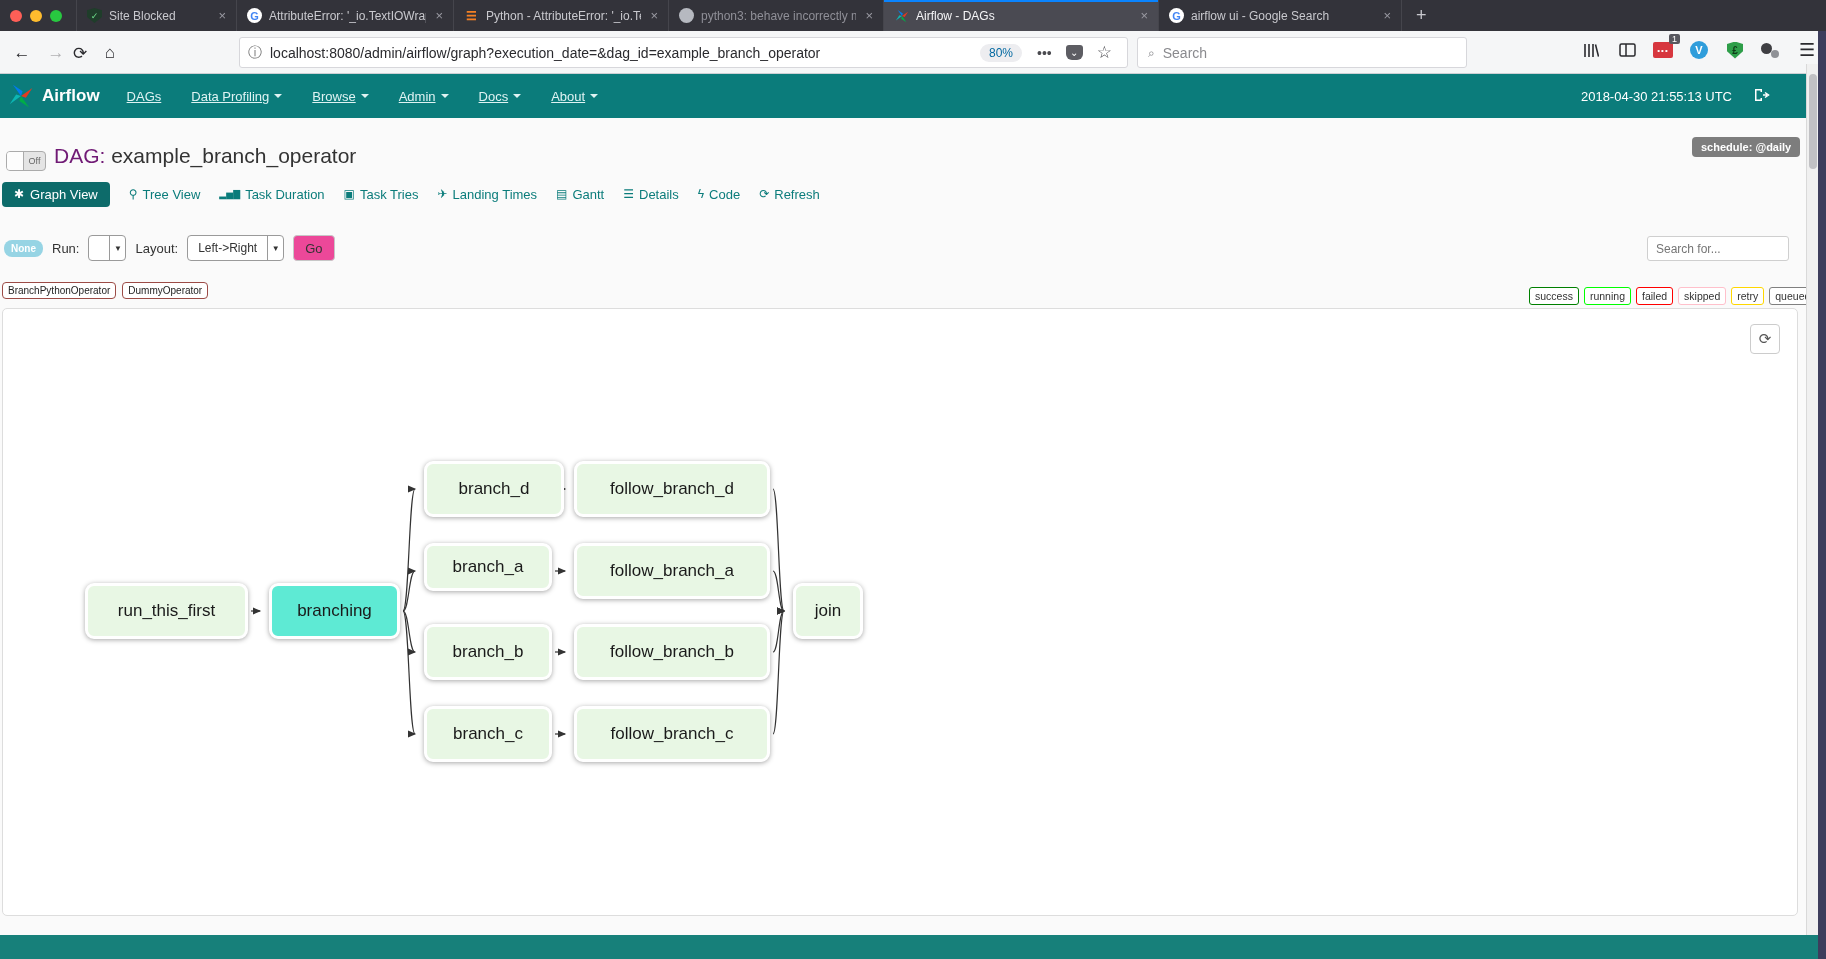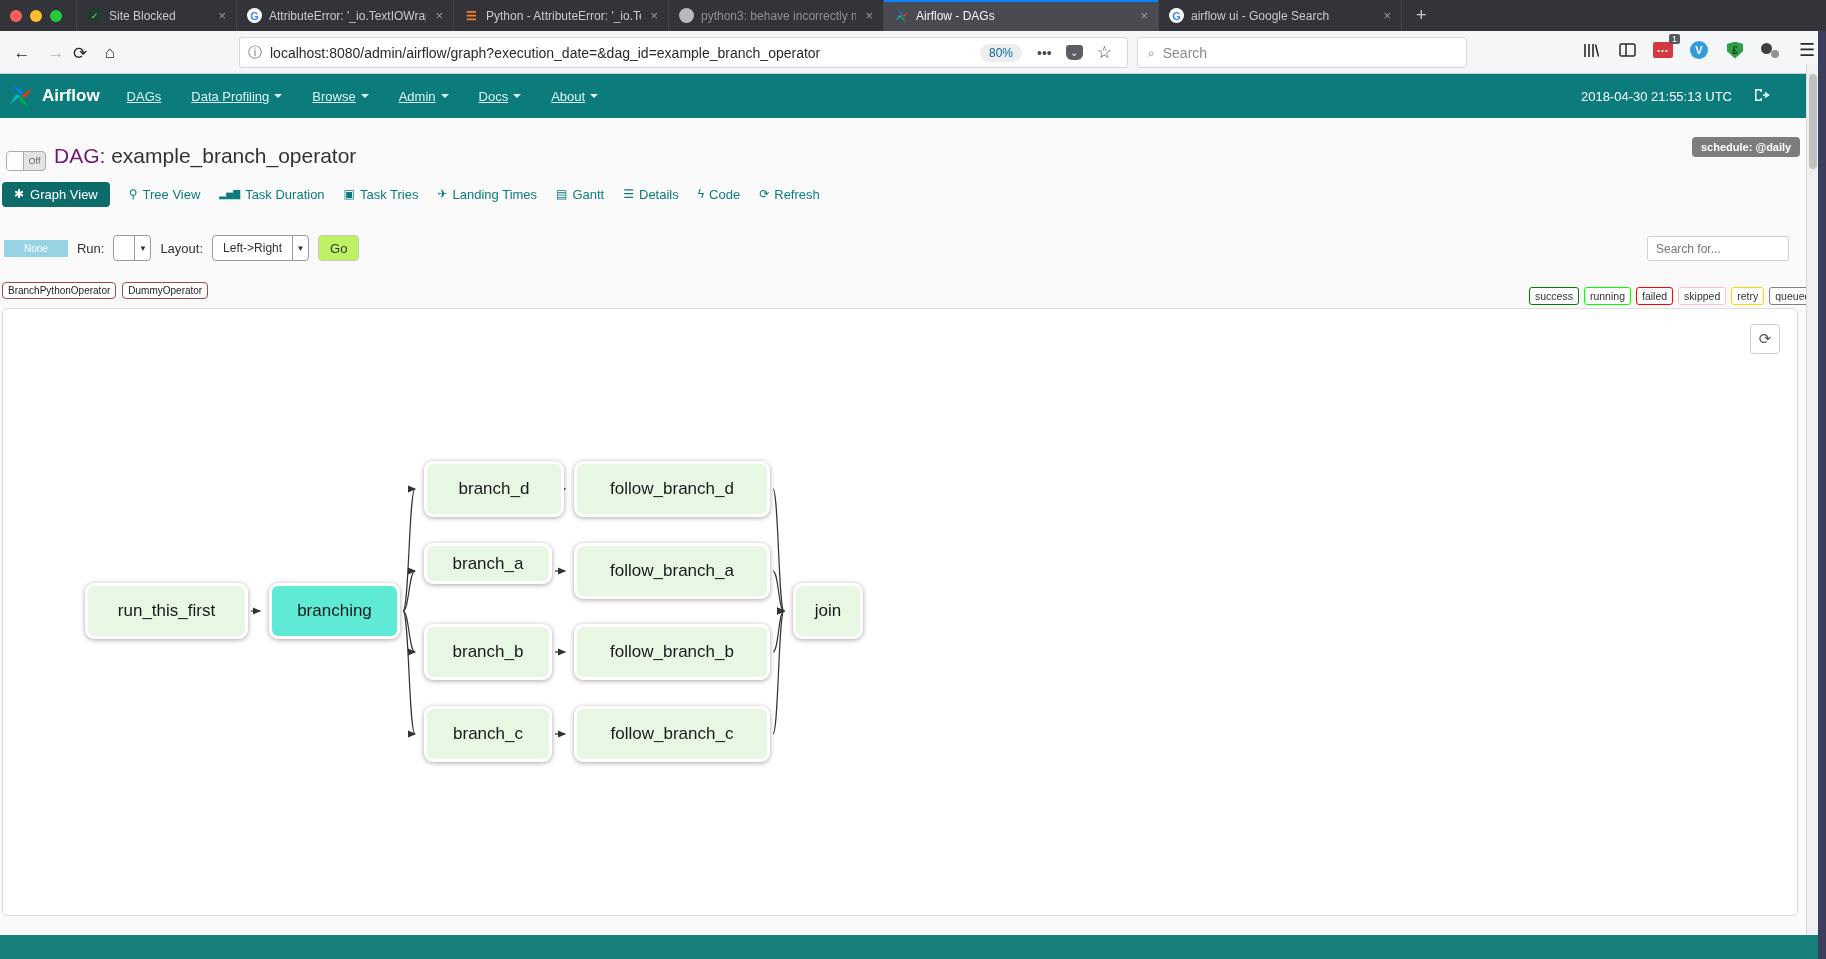--- a/index.html
+++ b/index.html
@@ -62,26 +62,26 @@
   .dag-title { position:absolute; left:54px; top:26px; font-size:21px; color:#333; }
   .dag-title .prefix { color:#701a75; }
   .schedule-badge { position:absolute; left:1692px; top:19px; background:#7d7d7d; color:#fff; font-size:11px; font-weight:bold; padding:4px 9px; border-radius:4px; }
 
   .views { position:absolute; left:2px; top:62px; display:flex; align-items:center; gap:19px; height:28px; }
   .btn-graph { background:#0d6b6a; color:#fff; font-size:13px; padding:5px 12px; border-radius:4px; display:flex; align-items:center; gap:6px; }
   .viewlink { color:#0b7c7b; font-size:13px; display:flex; align-items:center; gap:5px; }
   .v-ic { font-size:12px; }
 
   .runbar { position:absolute; left:4px; top:116px; display:flex; align-items:center; gap:9px; height:28px; }
-  .none-badge { background:#96d4e4; color:#fff; font-size:10px; font-weight:normal; padding:3px 20px; border-radius:0; }
+  .none-badge { background:#96d4e4; color:#fff; font-size:10px; font-weight:bold; padding:3px 7px; border-radius:8px; }
   .ctl-label { font-size:13px; color:#333; }
   .fake-select { height:26px; background:#fff; border:1px solid #9a9a9a; border-radius:4px; display:flex; align-items:center; font-size:12px; color:#333; }
   .fake-select .val { padding:0 10px; min-width:18px; }
   .fake-select .sel-caret { width:16px; align-self:stretch; border-left:1px solid #9a9a9a; display:flex; align-items:center; justify-content:center; font-size:8px; color:#333; }
-  .go-btn { height:26px; background:#bef264; border:1px solid #c7c7c7; border-radius:4px; font-size:13px; color:#333; padding:2px 11px; display:flex; align-items:center; }
+  .go-btn { height:26px; background:#ec4899; border:1px solid #c7c7c7; border-radius:4px; font-size:13px; color:#333; padding:2px 11px; display:flex; align-items:center; }
   .search-for { position:absolute; left:1647px; top:118px; width:142px; height:25px; border:1px solid #cfcfcf; border-radius:3px; background:#fff; font-size:12px; color:#999; padding:0 8px; font-family:"Liberation Sans", sans-serif; }
 
   .op-legend { position:absolute; left:2px; top:164px; display:flex; gap:6px; }
   .op-badge { font-size:10px; color:#222; background:#fff; border:1px solid #000000; border-radius:4px; padding:2px 5px; }
   .status-legend { position:absolute; left:1529px; top:164px; display:flex; gap:5px; align-items:center; }
   .st-badge { font-size:10.5px; color:#333; background:#fff; border:1px solid transparent; border-radius:3px; padding:2px 5px; }
   .st-badge.noborder { border:none; }
 
   .graph-box { position:absolute; left:2px; top:190px; width:1796px; height:608px; background:#fff; border:1px solid #ddd; border-radius:5px; }
   .graph-refresh { position:absolute; right:17px; top:15px; width:30px; height:30px; border:1px solid #ccc; border-radius:4px; background:#fff; display:flex; align-items:center; justify-content:center; color:#555; font-size:15px; }
@@ -349,21 +349,21 @@
             <path d="M552,425 C557,425 557,425 562,425" fill="none" stroke="#333333" stroke-width="1.2" marker-end="url(#arw)"></path>
             <path d="M770,180 C775.5,180 775.5,302 781,302" fill="none" stroke="#333333" stroke-width="1.2" marker-end="url(#arw)"></path>
             <path d="M770,262 C775.5,262 775.5,302 781,302" fill="none" stroke="#333333" stroke-width="1.2" marker-end="url(#arw)"></path>
             <path d="M770,343 C775.5,343 775.5,302 781,302" fill="none" stroke="#333333" stroke-width="1.2" marker-end="url(#arw)"></path>
             <path d="M770,425 C775.5,425 775.5,302 781,302" fill="none" stroke="#333333" stroke-width="1.2" marker-end="url(#arw)"></path>
           </svg>
           <div class="dag-node" style="left: 82px; top: 274px; width: 163px; height: 56px; background: rgb(232, 247, 228);">run_this_first</div>
           <div class="dag-node" style="left: 266px; top: 274px; width: 131px; height: 56px; background: #5eead4;">branching</div>
           <div class="dag-node" style="left: 421px; top: 152px; width: 140px; height: 56px; background: rgb(232, 247, 228);">branch_d</div>
           <div class="dag-node" style="left: 571px; top: 152px; width: 196px; height: 56px; background: rgb(232, 247, 228);">follow_branch_d</div>
-          <div class="dag-node" style="left: 421px; top: 234px; width: 128px; height: 41px; background: rgb(232, 247, 228);">branch_a</div>
+          <div class="dag-node" style="left: 421px; top: 234px; width: 128px; height: 48px; background: rgb(232, 247, 228);">branch_a</div>
           <div class="dag-node" style="left: 571px; top: 234px; width: 196px; height: 56px; background: rgb(232, 247, 228);">follow_branch_a</div>
           <div class="dag-node" style="left: 421px; top: 315px; width: 128px; height: 56px; background: rgb(232, 247, 228);">branch_b</div>
           <div class="dag-node" style="left: 571px; top: 315px; width: 196px; height: 56px; background: rgb(232, 247, 228);">follow_branch_b</div>
           <div class="dag-node" style="left: 421px; top: 397px; width: 128px; height: 56px; background: rgb(232, 247, 228);">branch_c</div>
           <div class="dag-node" style="left: 571px; top: 397px; width: 196px; height: 56px; background: rgb(232, 247, 228);">follow_branch_c</div>
           <div class="dag-node" style="left: 790px; top: 274px; width: 70px; height: 56px; background: rgb(232, 247, 228);">join</div>
         </div>
       <div class="graph-refresh">⟳</div>
     </div>
 

